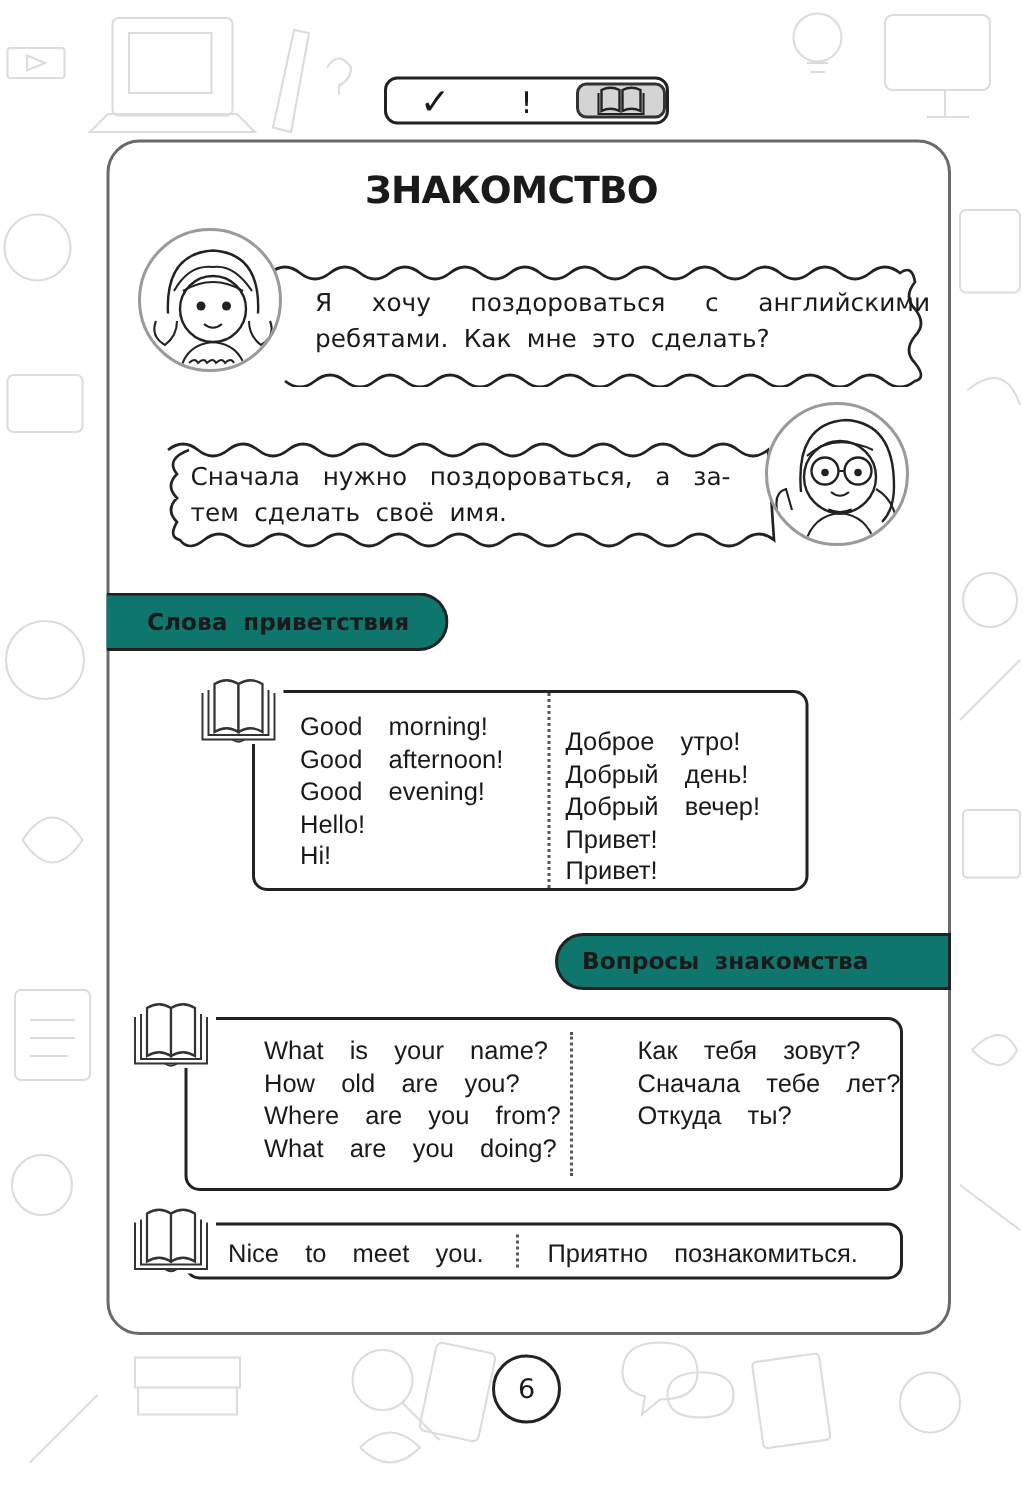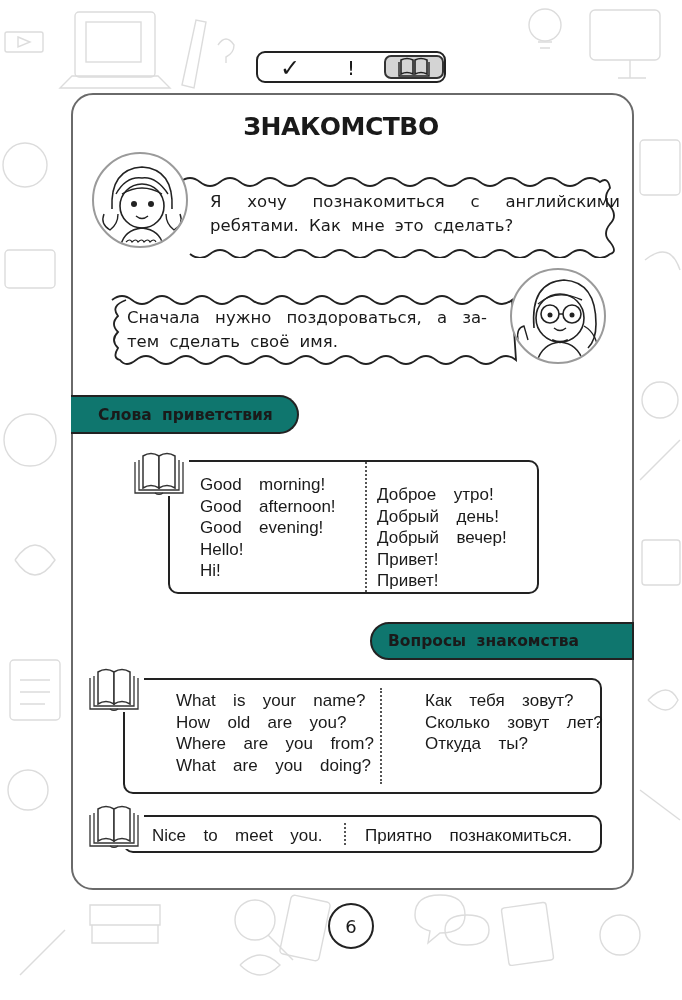--- a/index.html
+++ b/index.html
@@ -118,21 +118,21 @@
 
 <div class="card"></div>
 
 <h1 class="title">ЗНАКОМСТВО</h1>
 
 <div class="bubble" style="left:170px; top:172px; width:450px; height:86px;">
   <svg width="450" height="86" viewBox="0 0 450 86">
     <path d="M10 10 q10 -8 20 0 q10 8 20 0 q10 -8 20 0 q10 8 20 0 q10 -8 20 0 q10 8 20 0 q10 -8 20 0 q10 8 20 0 q10 -8 20 0 q10 8 20 0 q10 -8 20 0 q10 8 20 0 q10 -8 20 0 q10 8 20 0 q10 -8 20 0 q10 8 20 0 q10 -8 20 0 q10 8 20 0 q10 -8 20 0 q10 8 20 0 q10 -8 20 0 q8 -6 10 6 q-8 10 0 18 q8 10 0 18 q-8 10 0 18 q8 10 0 12 q-10 8 -20 0 q-10 -8 -20 0 q-10 8 -20 0 q-10 -8 -20 0 q-10 8 -20 0 q-10 -8 -20 0 q-10 8 -20 0 q-10 -8 -20 0 q-10 8 -20 0 q-10 -8 -20 0 q-10 8 -20 0 q-10 -8 -20 0 q-10 8 -20 0 q-10 -8 -20 0 q-10 8 -20 0 q-10 -8 -20 0 q-10 8 -20 0 q-10 -8 -20 0 q-10 8 -20 0 q-10 -8 -20 0 q-10 8 -20 0" fill="#fff" stroke="#222" stroke-width="1.8"></path>
   </svg>
   <div class="text" style="left:40px; top:18px; width:410px;">
-    <div style="text-align:justify; text-align-last:justify;">Я хочу познакомиться с английскими</div>
+    <div style="text-align:justify; text-align-last:justify;">Я хочу поздороваться с английскими</div>
     <div>ребятами. Как мне это сделать?</div>
   </div>
 </div>
 
 <div class="avatar" style="left:92px; top:152px; width:96px; height:96px;">
   <svg width="96" height="96" viewBox="0 0 96 96">
     <path d="M18 55 q-2 -40 30 -42 q32 2 30 42" fill="none" stroke="#222" stroke-width="1.6"></path>
     <path d="M22 40 q10 -18 26 -16 q14 -2 26 16" fill="none" stroke="#222" stroke-width="1.4"></path>
     <ellipse cx="48" cy="52" rx="22" ry="22" fill="#fff" stroke="#222" stroke-width="1.6"></ellipse>
     <path d="M28 40 q20 -12 40 0" fill="none" stroke="#222" stroke-width="1.4"></path>
@@ -212,21 +212,21 @@
 <div class="vocab v2">
   <div class="col c1">
     <div>What  is  your  name?</div>
     <div>How  old  are  you?</div>
     <div>Where  are  you  from?</div>
     <div>What  are  you  doing?</div>
   </div>
   <div class="divider"></div>
   <div class="col c2">
     <div>Как  тебя  зовут?</div>
-    <div>Сколько  зовут  лет?</div>
+    <div>Сначала  тебе  лет?</div>
     <div>Откуда  ты?</div>
   </div>
 </div>
 <div class="book-icon" style="left:86px; top:666px; width:58px; height:46px;">
   <svg width="58" height="46" viewBox="0 0 58 46">
     <path d="M12 6 Q20 1 28 6 L28 38 Q20 33 12 38 Z" fill="#fff" stroke="#333" stroke-width="1.5"></path>
     <path d="M44 6 Q36 1 28 6 L28 38 Q36 33 44 38 Z" fill="#fff" stroke="#333" stroke-width="1.5"></path>
     <path d="M8 10 L8 40 L48 40 L48 10" fill="none" stroke="#333" stroke-width="1.3"></path>
     <path d="M4 12 L4 43 L52 43 L52 12" fill="none" stroke="#333" stroke-width="1.3"></path>
     <path d="M24 43 q4 3 8 0" fill="none" stroke="#333" stroke-width="1.2"></path>

